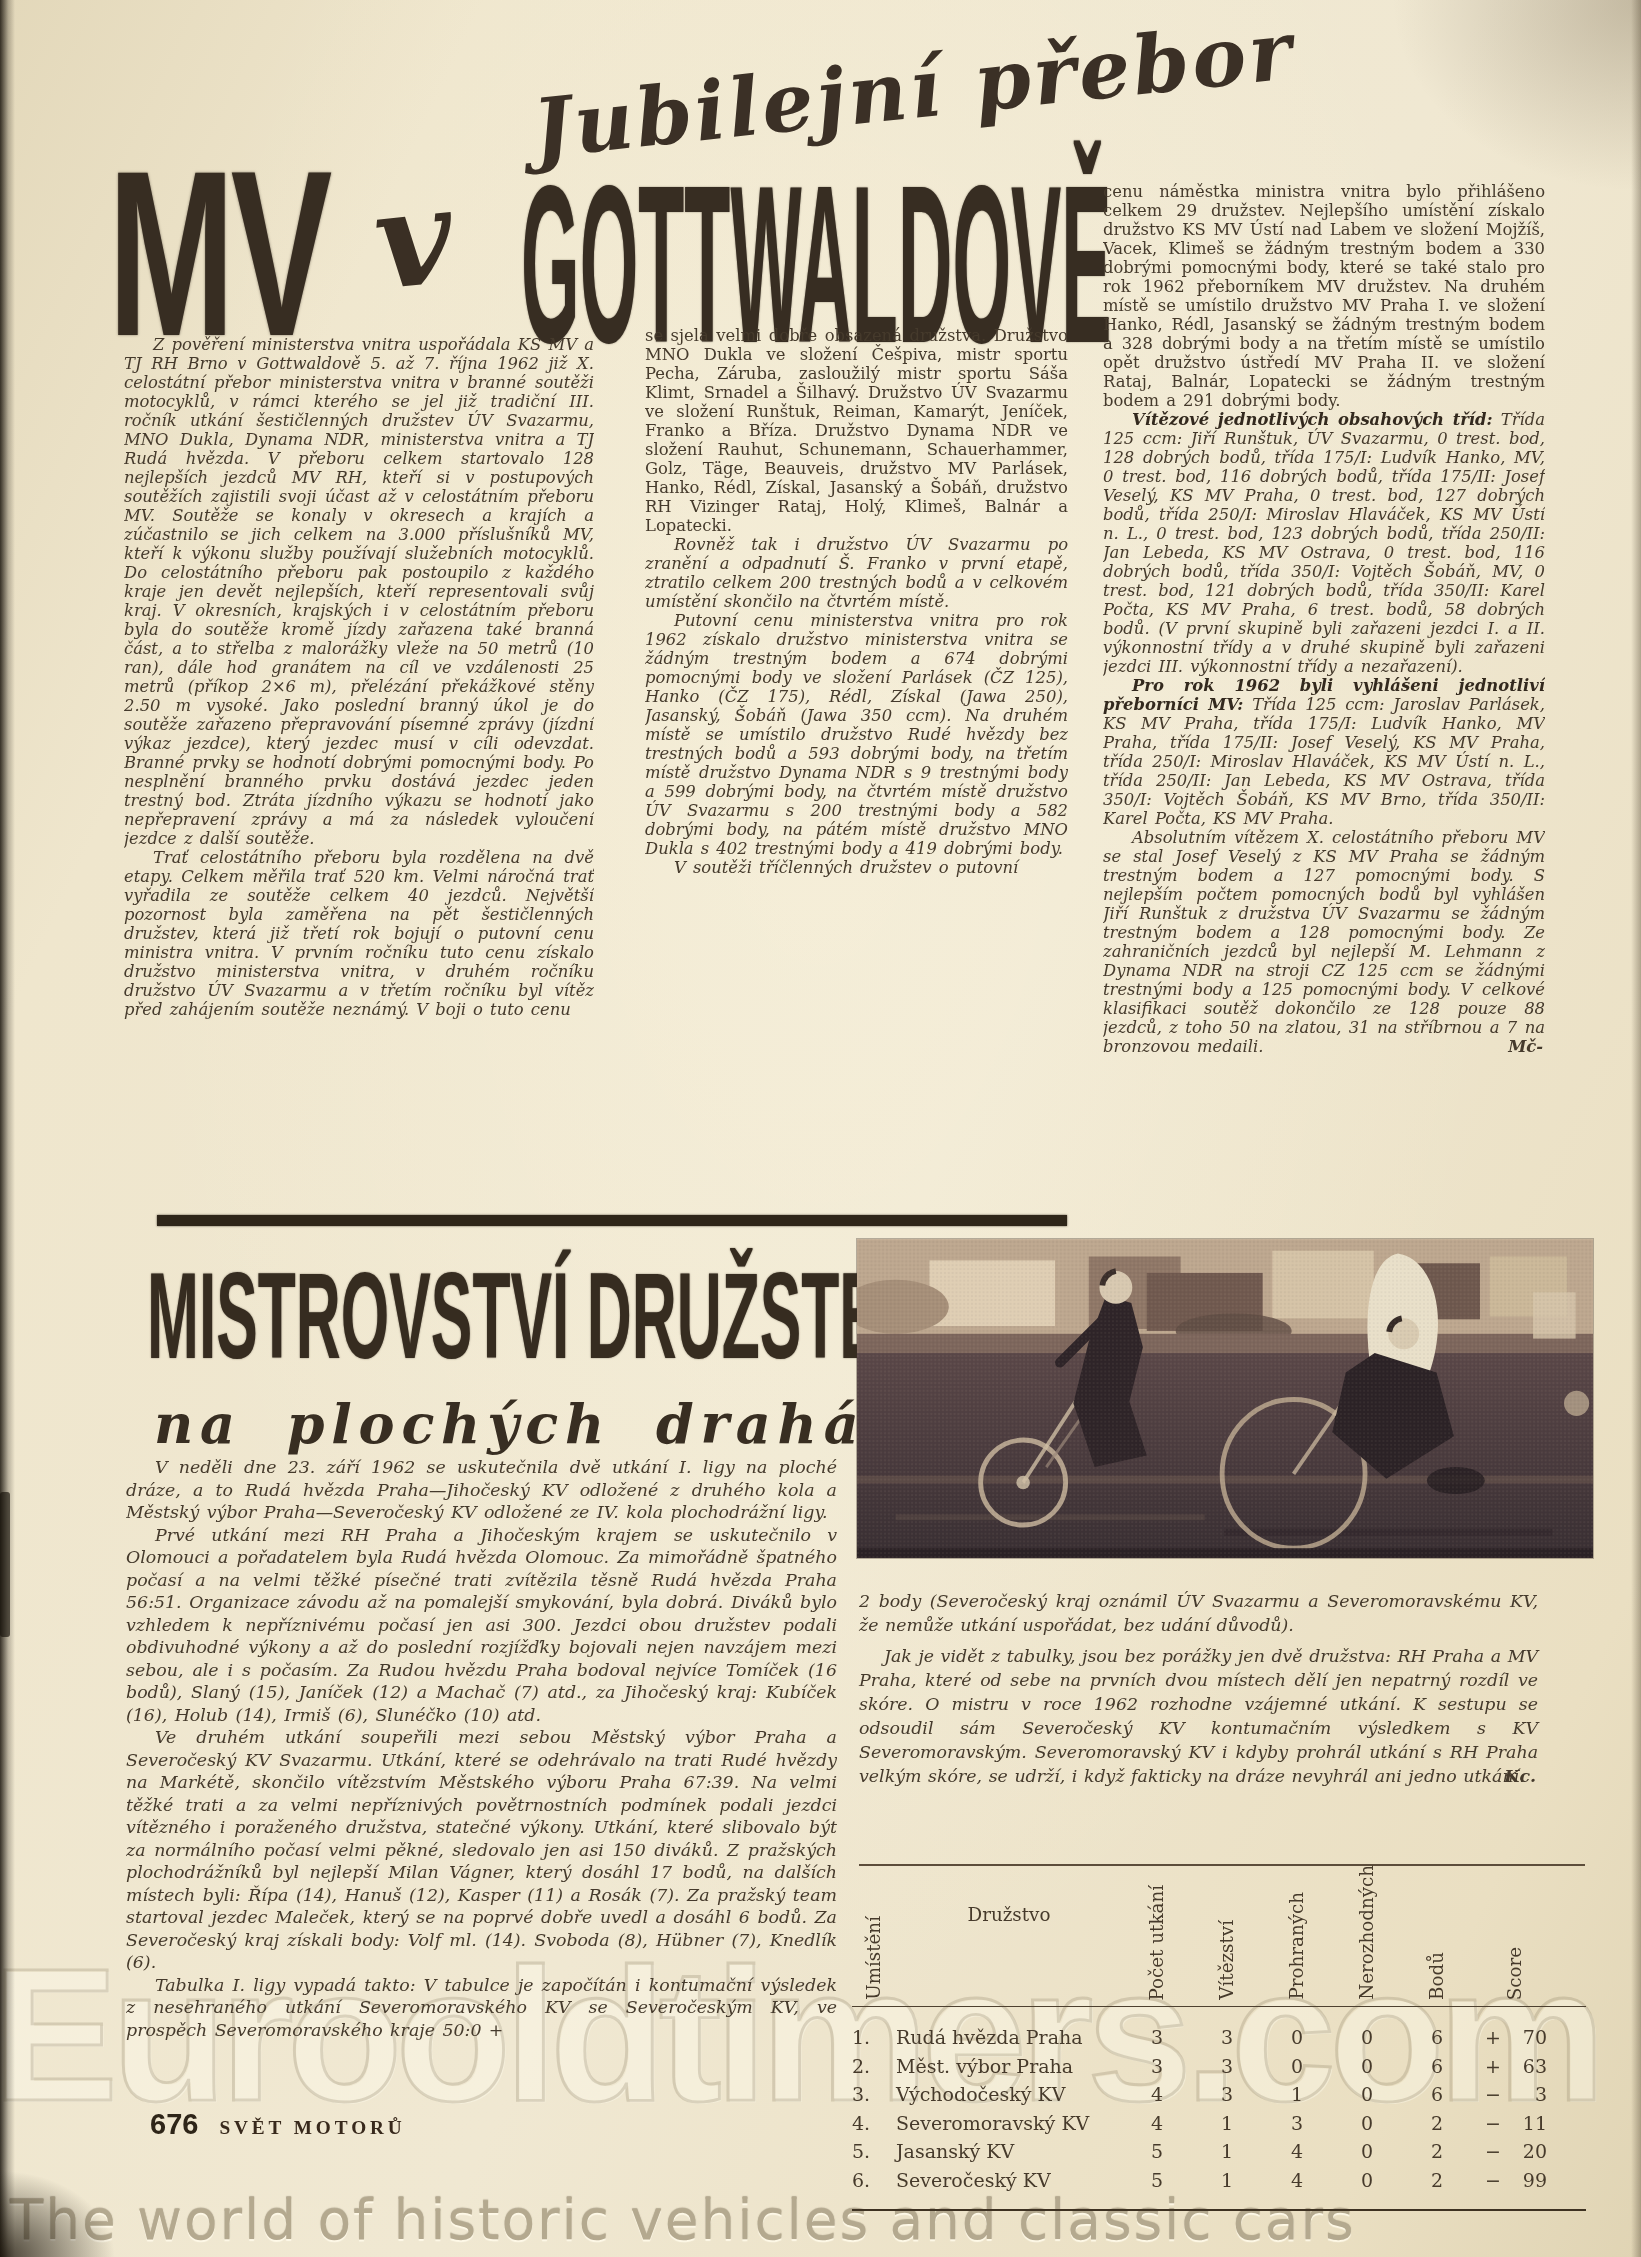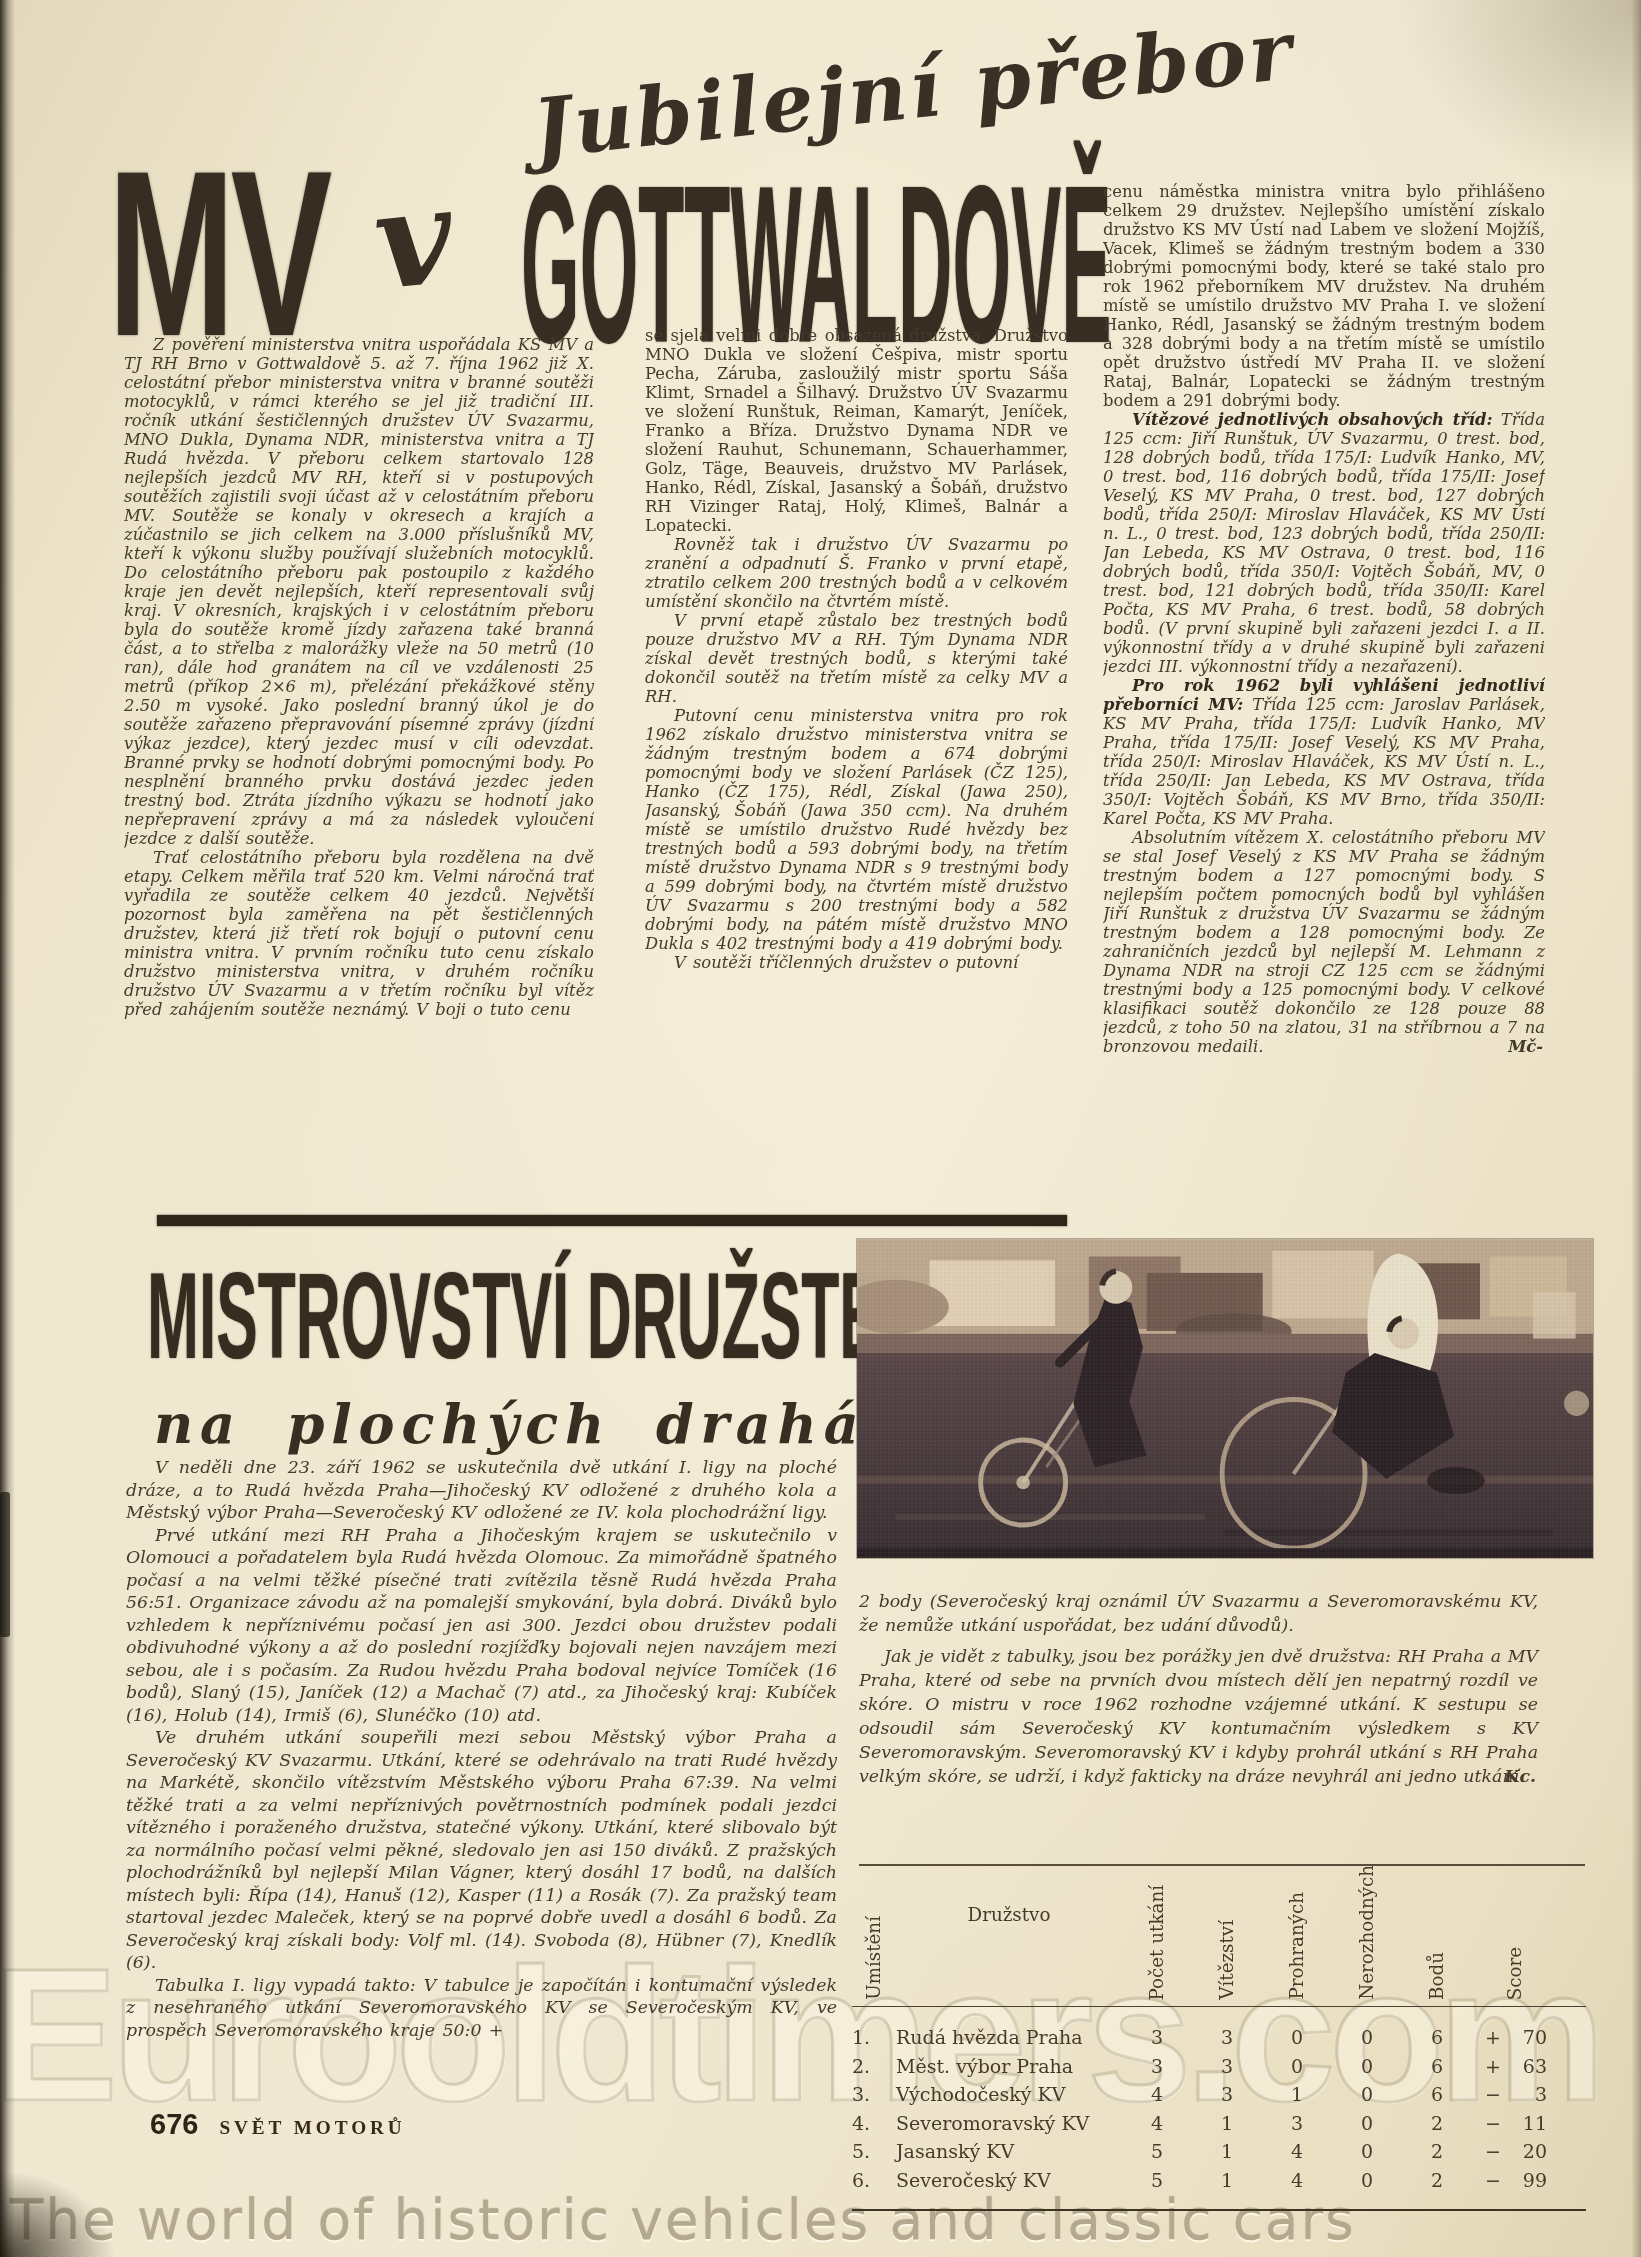--- a/index.html
+++ b/index.html
@@ -129,21 +129,20 @@
     </div>
 
     <div class="col col1">
       <p class="ind">Z pověření ministerstva vnitra uspořádala KS MV a TJ RH Brno v Gottwaldově 5. až 7. října 1962 již X. celostátní přebor ministerstva vnitra v branné soutěži motocyklů, v rámci kterého se jel již tradiční III. ročník utkání šestičlenných družstev ÚV Svazarmu, MNO Dukla, Dynama NDR, ministerstva vnitra a TJ Rudá hvězda. V přeboru celkem startovalo 128 nejlepších jezdců MV RH, kteří si v postupových soutěžích zajistili svoji účast až v celostátním přeboru MV. Soutěže se konaly v okresech a krajích a zúčastnilo se jich celkem na 3.000 příslušníků MV, kteří k výkonu služby používají služebních motocyklů. Do celostátního přeboru pak postoupilo z každého kraje jen devět nejlepších, kteří representovali svůj kraj. V okresních, krajských i v celostátním přeboru byla do soutěže kromě jízdy zařazena také branná část, a to střelba z malorážky vleže na 50 metrů (10 ran), dále hod granátem na cíl ve vzdálenosti 25 metrů (příkop 2×6 m), přelézání překážkové stěny 2.50 m vysoké. Jako poslední branný úkol je do soutěže zařazeno přepravování písemné zprávy (jízdní výkaz jezdce), který jezdec musí v cíli odevzdat. Branné prvky se hodnotí dobrými pomocnými body. Po nesplnění branného prvku dostává jezdec jeden trestný bod. Ztráta jízdního výkazu se hodnotí jako nepřepravení zprávy a má za následek vyloučení jezdce z další soutěže.</p>
       <p class="ind">Trať celostátního přeboru byla rozdělena na dvě etapy. Celkem měřila trať 520 km. Velmi náročná trať vyřadila ze soutěže celkem 40 jezdců. Největší pozornost byla zaměřena na pět šestičlenných družstev, která již třetí rok bojují o putovní cenu ministra vnitra. V prvním ročníku tuto cenu získalo družstvo ministerstva vnitra, v druhém ročníku družstvo ÚV Svazarmu a v třetím ročníku byl vítěz před zahájením soutěže neznámý. V boji o tuto cenu</p>
     </div>
 
     <div class="col col2">
       <p>se sjela velmi dobře obsazená družstva. Družstvo MNO Dukla ve složení Češpiva, mistr sportu Pecha, Záruba, zasloužilý mistr sportu Sáša Klimt, Srnadel a Šilhavý. Družstvo ÚV Svazarmu ve složení Runštuk, Reiman, Kamarýt, Jeníček, Franko a Bříza. Družstvo Dynama NDR ve složení Rauhut, Schunemann, Schauerhammer, Golz, Täge, Beauveis, družstvo MV Parlásek, Hanko, Rédl, Získal, Jasanský a Šobáň, družstvo RH Vizinger Rataj, Holý, Klimeš, Balnár a Lopatecki.</p>
       <p class="ind">Rovněž tak i družstvo ÚV Svazarmu po zranění a odpadnutí Š. Franko v první etapě, ztratilo celkem 200 trestných bodů a v celkovém umístění skončilo na čtvrtém místě.</p>
-      <p class="ind">V první etapě zůstalo bez trestných bodů pouze družstvo MV a RH. Tým Dynama NDR získal devět trestných bodů, s kterými také dokončil soutěž na třetím místě za celky MV a RH.</p>
       <p class="ind">Putovní cenu ministerstva vnitra pro rok 1962 získalo družstvo ministerstva vnitra se žádným trestným bodem a 674 dobrými pomocnými body ve složení Parlásek (ČZ 125), Hanko (ČZ 175), Rédl, Získal (Jawa 250), Jasanský, Šobáň (Jawa 350 ccm). Na druhém místě se umístilo družstvo Rudé hvězdy bez trestných bodů a 593 dobrými body, na třetím místě družstvo Dynama NDR s 9 trestnými body a 599 dobrými body, na čtvrtém místě družstvo ÚV Svazarmu s 200 trestnými body a 582 dobrými body, na pátém místě družstvo MNO Dukla s 402 trestnými body a 419 dobrými body.</p>
       <p class="ind">V soutěži tříčlenných družstev o putovní</p>
     </div>
 
     <div class="col col3">
       <p>cenu náměstka ministra vnitra bylo přihlášeno celkem 29 družstev. Nejlepšího umístění získalo družstvo KS MV Ústí nad Labem ve složení Mojžíš, Vacek, Klimeš se žádným trestným bodem a 330 dobrými pomocnými body, které se také stalo pro rok 1962 přeborníkem MV družstev. Na druhém místě se umístilo družstvo MV Praha I. ve složení Hanko, Rédl, Jasanský se žádným trestným bodem a 328 dobrými body a na třetím místě se umístilo opět družstvo ústředí MV Praha II. ve složení Rataj, Balnár, Lopatecki se žádným trestným bodem a 291 dobrými body.</p>
       <p class="ind"><b class="lead">Vítězové jednotlivých obsahových tříd:</b> <span>Třída 125 ccm: Jiří Runštuk, ÚV Svazarmu, 0 trest. bod, 128 dobrých bodů, třída 175/I: Ludvík Hanko, MV, 0 trest. bod, 116 dobrých bodů, třída 175/II: Josef Veselý, KS MV Praha, 0 trest. bod, 127 dobrých bodů, třída 250/I: Miroslav Hlaváček, KS MV Ústí n. L., 0 trest. bod, 123 dobrých bodů, třída 250/II: Jan Lebeda, KS MV Ostrava, 0 trest. bod, 116 dobrých bodů, třída 350/I: Vojtěch Šobáň, MV, 0 trest. bod, 121 dobrých bodů, třída 350/II: Karel Počta, KS MV Praha, 6 trest. bodů, 58 dobrých bodů. (V první skupině byli zařazeni jezdci I. a II. výkonnostní třídy a v druhé skupině byli zařazeni jezdci III. výkonnostní třídy a nezařazení).</span></p>
       <p class="ind"><b class="lead">Pro rok 1962 byli vyhlášeni jednotliví přeborníci MV:</b> <span>Třída 125 ccm: Jaroslav Parlásek, KS MV Praha, třída 175/I: Ludvík Hanko, MV Praha, třída 175/II: Josef Veselý, KS MV Praha, třída 250/I: Miroslav Hlaváček, KS MV Ústí n. L., třída 250/II: Jan Lebeda, KS MV Ostrava, třída 350/I: Vojtěch Šobáň, KS MV Brno, třída 350/II: Karel Počta, KS MV Praha.</span></p>
       <p class="ind relp"><span>Absolutním vítězem X. celostátního přeboru MV se stal Josef Veselý z KS MV Praha se žádným trestným bodem a 127 pomocnými body. S nejlepším počtem pomocných bodů byl vyhlášen Jiří Runštuk z družstva ÚV Svazarmu se žádným trestným bodem a 128 pomocnými body. Ze zahraničních jezdců byl nejlepší M. Lehmann z Dynama NDR na stroji CZ 125 ccm se žádnými trestnými body a 125 pomocnými body. V celkové klasifikaci soutěž dokončilo ze 128 pouze 88 jezdců, z toho 50 na zlatou, 31 na stříbrnou a 7 na bronzovou medaili.</span><b class="sig">Mč-</b></p>
     </div>

